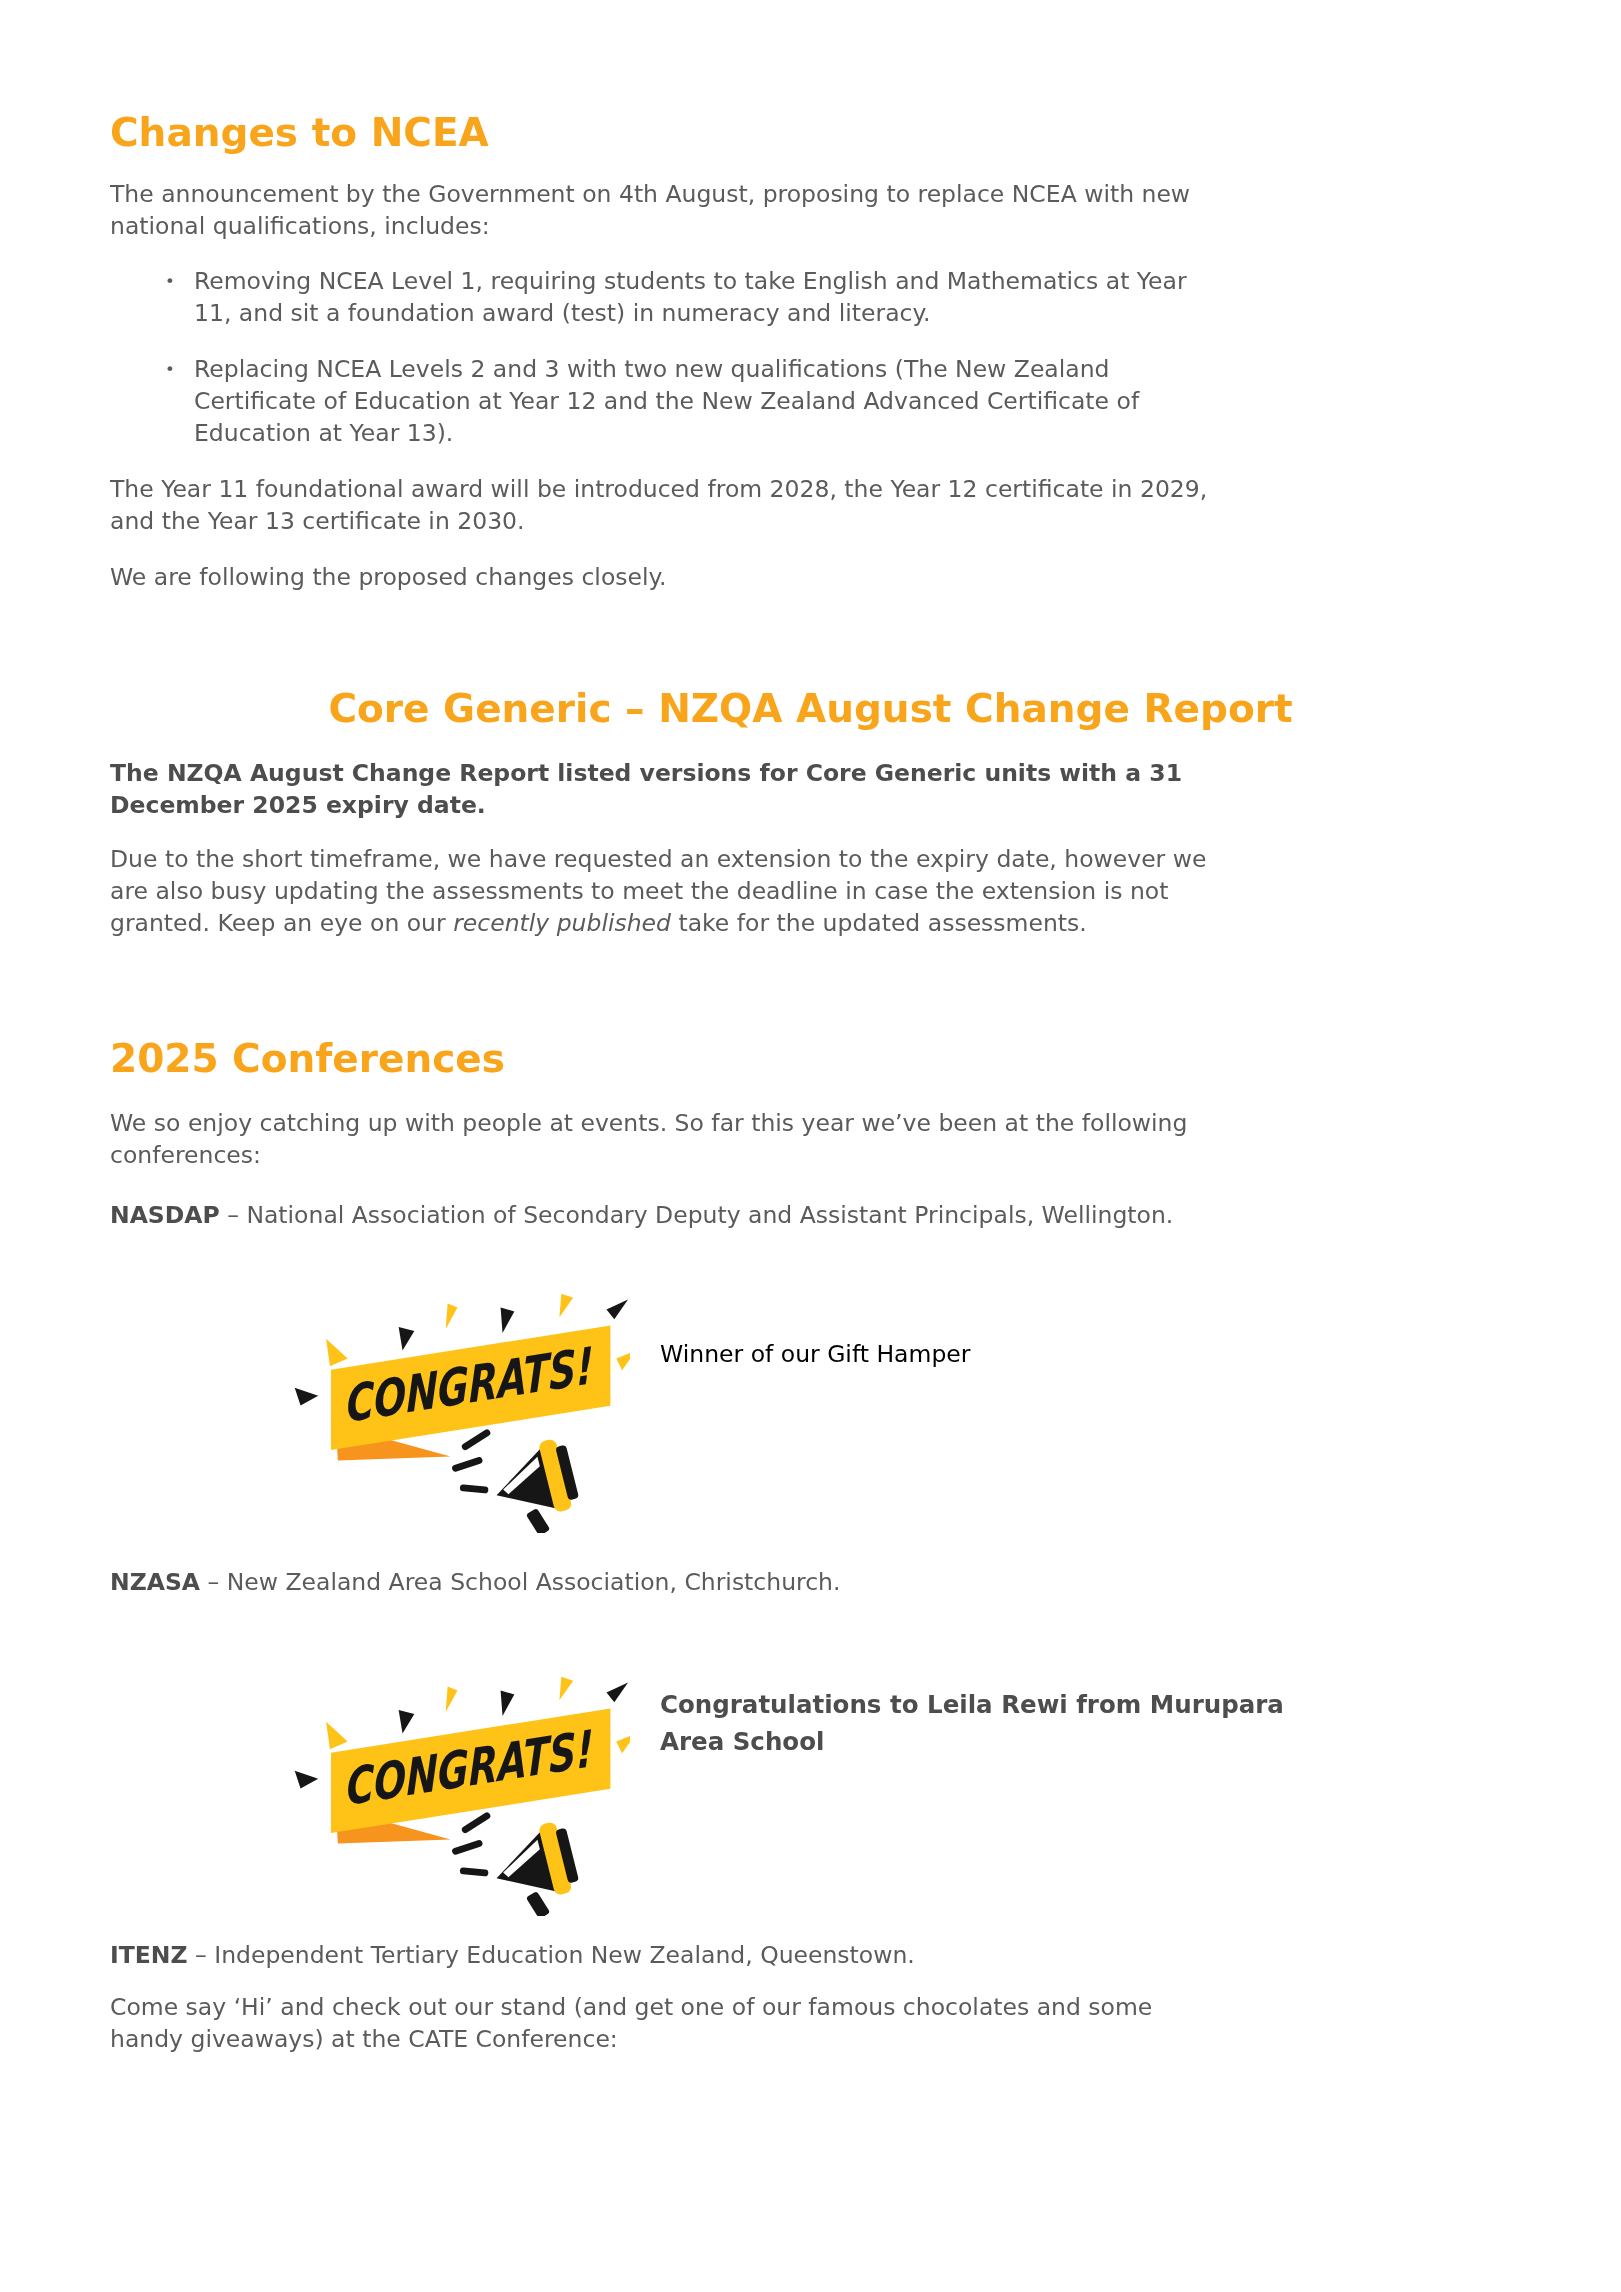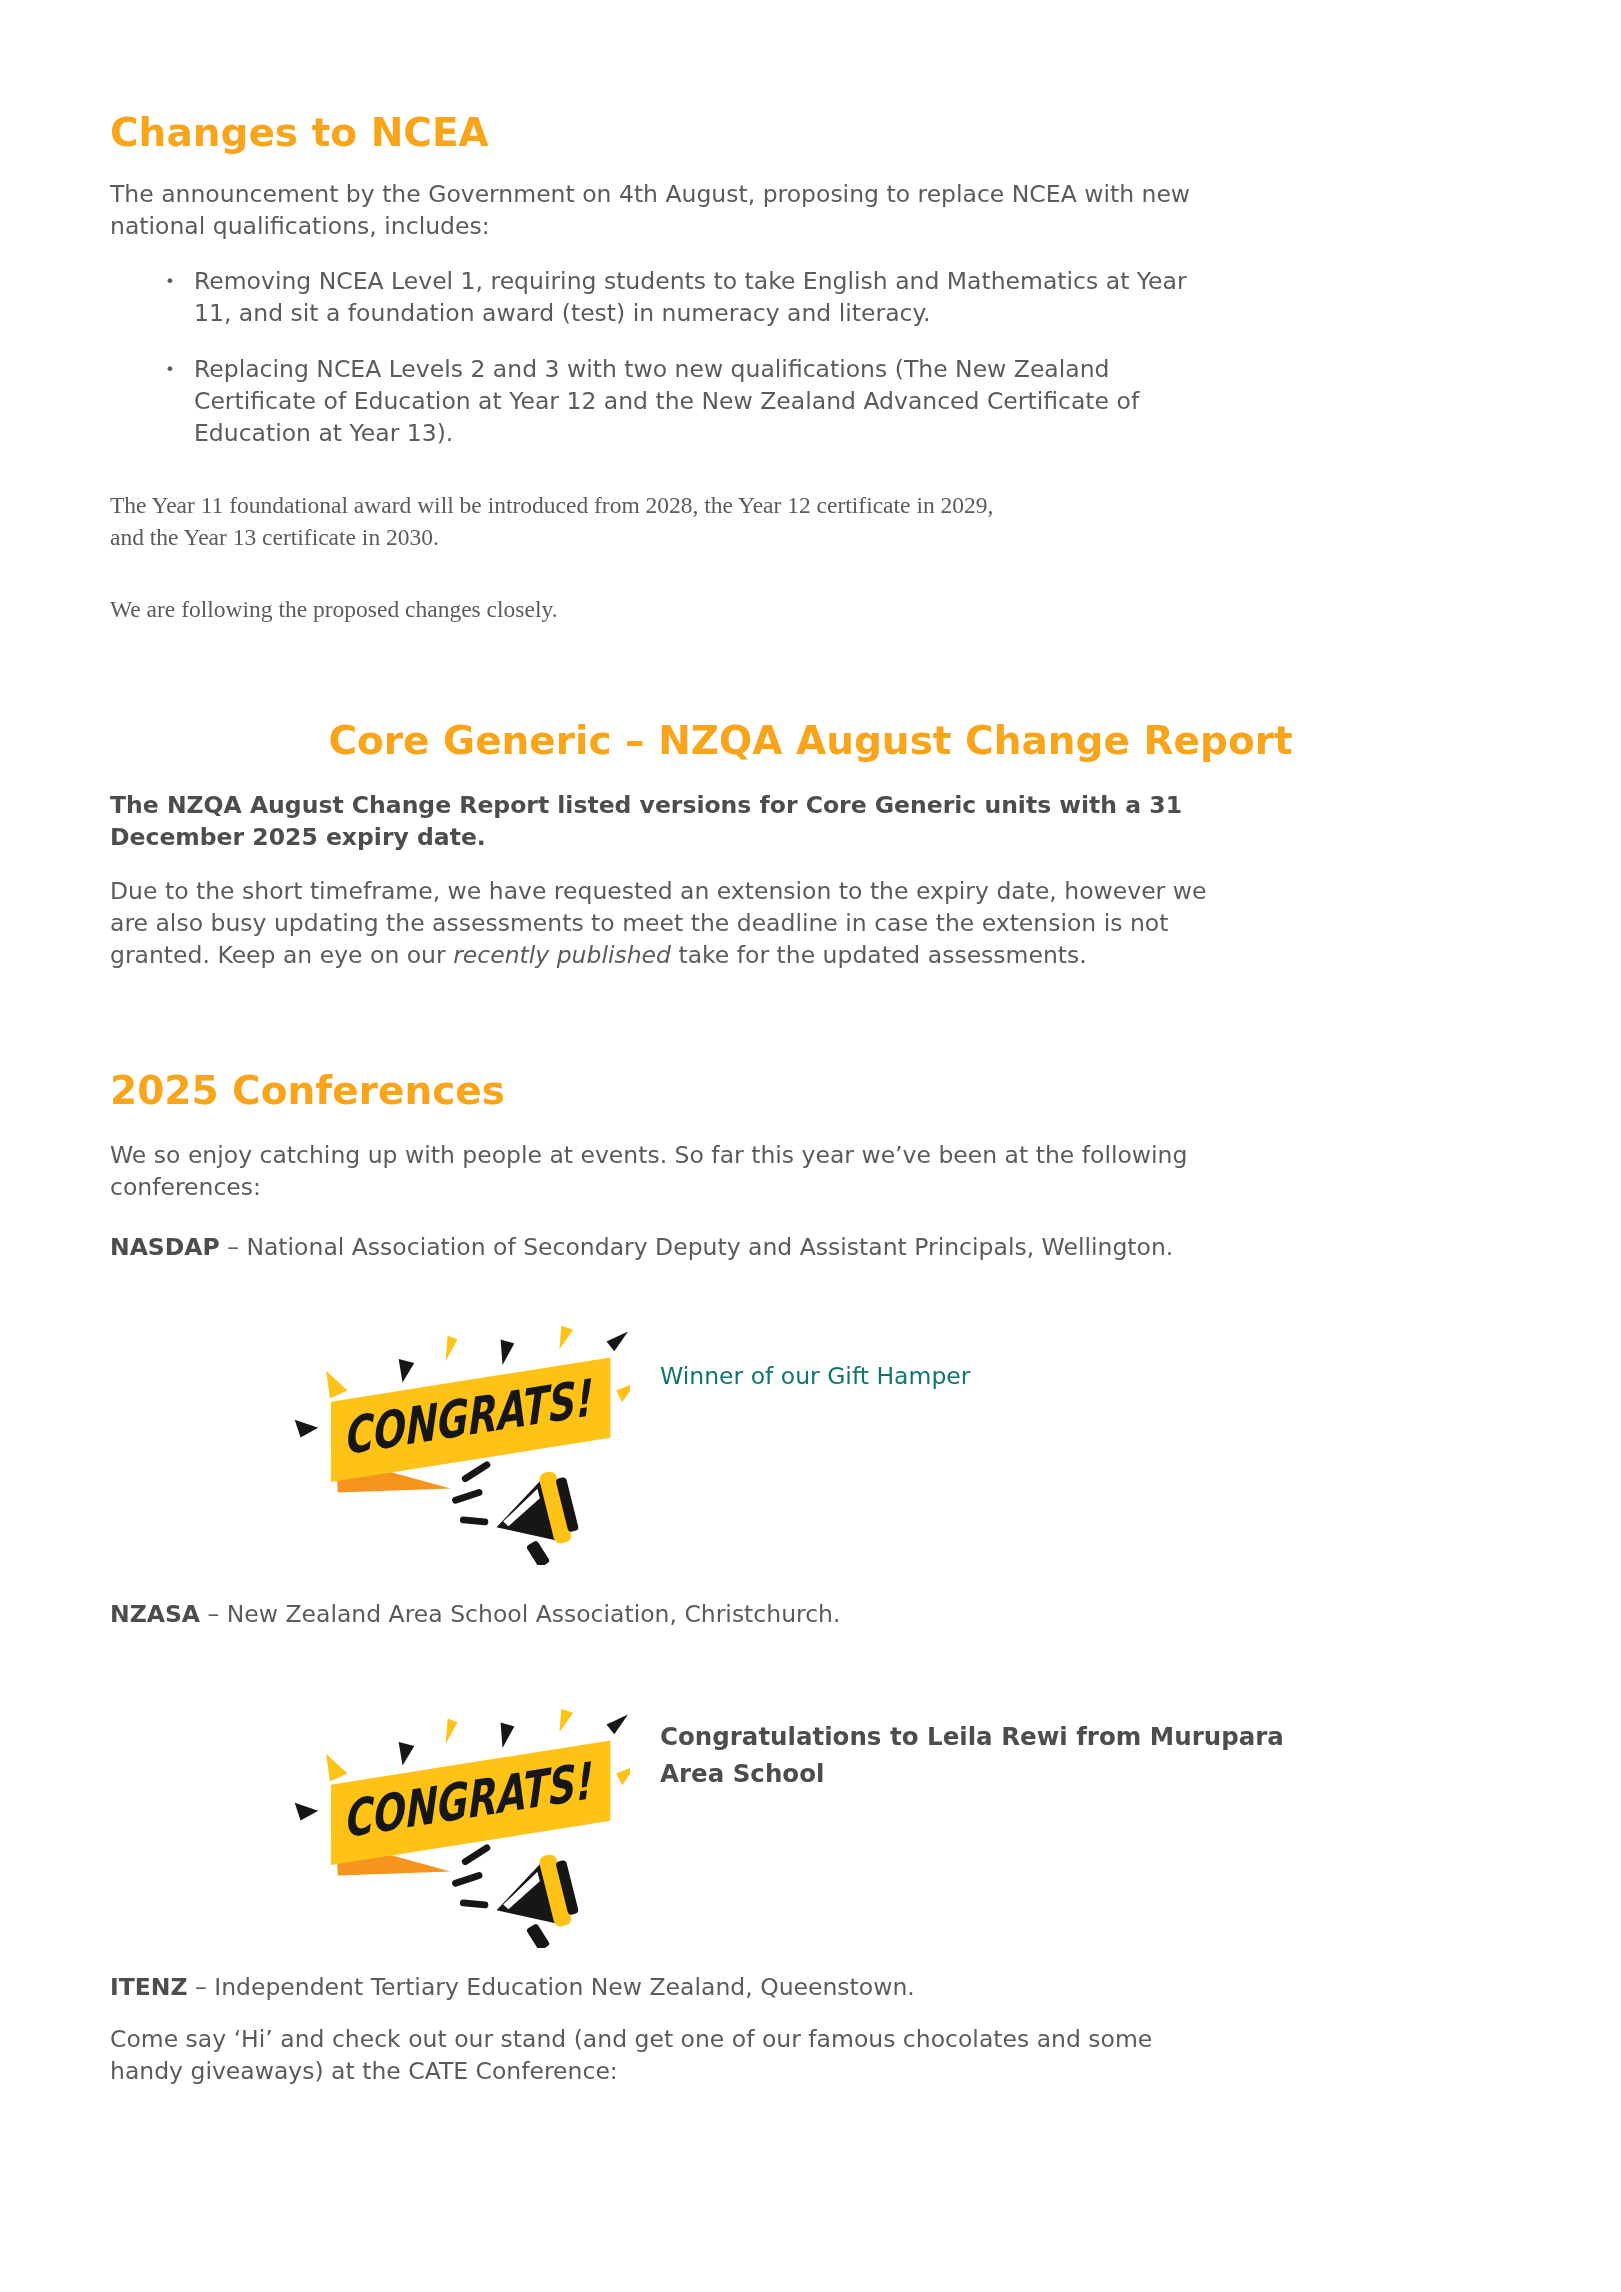--- a/index.html
+++ b/index.html
@@ -13,21 +13,21 @@
   }
   .content{padding:109px 110px 0 110px;}
   .heading{
     font-size:39px;line-height:47px;font-weight:700;
     color:#F9A51C;margin:0;
   }
   .h2{margin-top:92px;text-align:center;}
   .h3{margin-top:96px;}
   p{margin:0;font-size:23.5px;line-height:32px;white-space:pre-line;}
   .mt-intro{margin-top:21.6px;}
-  .mt-std{margin-top:40px;font-family:Liberation Serif, serif;}
+  .mt-std{margin-top:24px;}
   .mt-lead{margin-top:25.5px;}
   .mt-core{margin-top:21.6px;}
   .mt-conf{margin-top:25.5px;}
   .mt-nasdap{margin-top:27.4px;}
   .mt-nzasa{margin-top:33px;}
   .mt-itenz{margin-top:23.5px;}
   .mt-cate{margin-top:19.6px;}
   .mt-monday{margin-top:21.6px;}
   .bold-lead{font-weight:700;color:#4D4D4D;}
   .bold-inline{font-weight:700;color:#4D4D4D;}
@@ -37,21 +37,21 @@
   ul.doc-list li + li{margin-top:23.5px;}
   .bullet-marker{flex:none;width:29px;font-size:16.7px;line-height:32px;color:#5B5B5B;}
   .congrats-row{display:flex;align-items:flex-start;padding-left:69px;}
   .row1{margin-top:47px;}
   .row2{margin-top:63px;}
   .congrats-svg{width:451px;height:255px;flex:none;display:block;}
   .congrats-text{margin-left:30px;}
   .pt1{padding-top:35px;}
   .pt2{padding-top:25.5px;}
   .congrats-title{font-weight:700;color:#4D4D4D;font-size:24.5px;line-height:37px;white-space:pre-line;margin:0;}
-  .congrats-sub{margin-top:15px;font-size:23.5px;line-height:32px;color:#0f766e;white-space:pre-line;text-align:right;}
+  .congrats-sub{margin-top:25px;font-size:23.5px;line-height:32px;color:#000000;white-space:pre-line;text-align:right;}
 </style>
 </head>
 <body>
 
 <div class="page">
   <div class="content">
 
     <h1 class="heading">Changes to NCEA</h1>
 
     <p class="mt-intro">The announcement by the Government on 4th August, proposing to replace NCEA with new

